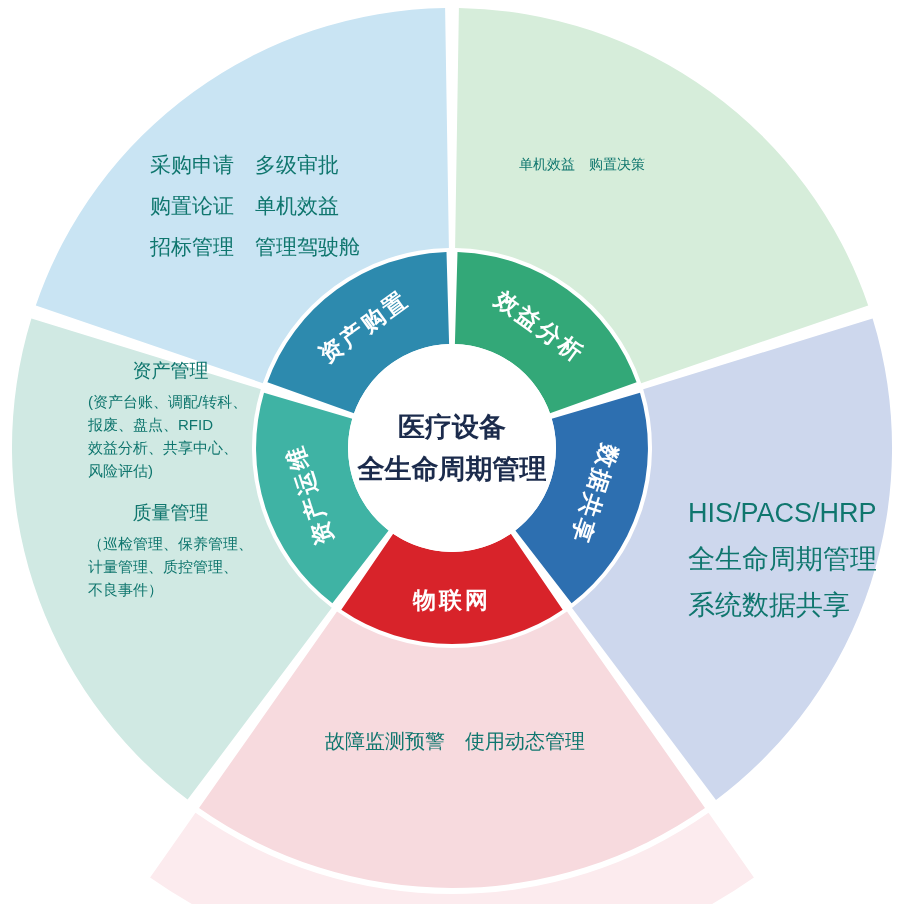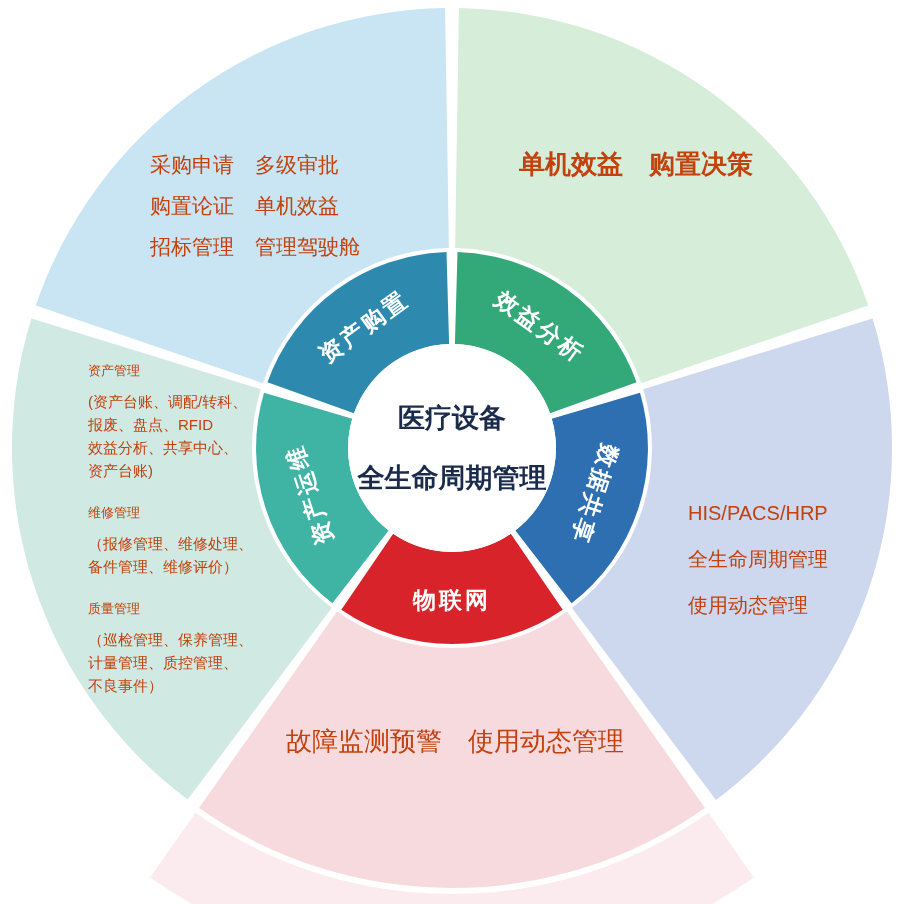--- a/index.html
+++ b/index.html
@@ -4,35 +4,35 @@
 <style>
   html,body{margin:0;padding:0;background:#ffffff;}
   body{width:904px;height:904px;overflow:hidden;
        font-family:"Liberation Sans","DejaVu Sans",sans-serif;}
   .stage{position:relative;width:904px;height:904px;}
   .stage svg{position:absolute;left:0;top:0;}
 
   .ring-label{font-size:23px;font-weight:bold;fill:#ffffff;letter-spacing:3px;}
 
   .center-title{position:absolute;left:347px;top:400px;width:210px;height:96px;
-      display:flex;flex-direction:column;align-items:center;justify-content:space-between;
+      display:flex;flex-direction:column;align-items:center;justify-content:center;
       gap:6px;font-size:27px;font-weight:bold;color:#1b2b4c;text-align:center;}
 
-  .detail{position:absolute;color:#c2410c;}
+  .detail{position:absolute;color:#0f766e;}
   .detail .line{white-space:pre;}
 
   .d-purchase{left:150px;top:144px;font-size:21px;line-height:41px;font-weight:500;}
-  .d-benefit{left:519px;top:144px;font-size:26px;line-height:41px;font-weight:700;}
-  .d-data{left:688px;top:490px;font-size:20px;line-height:46px;font-weight:500;}
-  .d-iot{left:155px;top:720px;width:600px;text-align:center;font-size:26px;
+  .d-benefit{left:519px;top:144px;font-size:14px;line-height:41px;font-weight:400;}
+  .d-data{left:688px;top:490px;font-size:27px;line-height:46px;font-weight:500;}
+  .d-iot{left:155px;top:720px;width:600px;text-align:center;font-size:20px;
          line-height:42px;font-weight:500;}
 
   .d-ops{left:88px;top:360px;font-size:15px;line-height:23px;}
   .d-ops .group{margin-bottom:20px;}
-  .d-ops .group-heading{font-size:13px;font-weight:500;line-height:22px;margin-bottom:8px;}
+  .d-ops .group-heading{font-size:19px;font-weight:500;line-height:22px;margin-bottom:8px;text-align:center;}
 </style>
 </head>
 <body>
 
 <div class="stage">
 
   <svg width="904" height="904" viewBox="0 0 904 904">
 
     <path d="M35.8 305.4 A440 440 0 0 1 445.1 8 L448.9 248 A200 200 0 0 0 262.8 383.2 Z" fill="#c9e4f3"></path>
     <path d="M458.9 8 A440 440 0 0 1 868.2 305.4 L641.2 383.2 A200 200 0 0 0 455.1 248 Z" fill="#d6edda"></path>
@@ -67,39 +67,34 @@
     <div class="line">招标管理　管理驾驶舱</div>
   </div>
 
   <div class="detail d-benefit">
     <div class="line">单机效益　购置决策</div>
   </div>
 
   <div class="detail d-data">
     <div class="line">HIS/PACS/HRP</div>
     <div class="line">全生命周期管理</div>
-    <div class="line">使用动态管理</div>
+    <div class="line">系统数据共享</div>
   </div>
 
   <div class="detail d-iot">
     <div class="line">故障监测预警　使用动态管理</div>
   </div>
 
   <div class="detail d-ops">
     <div class="group">
       <div class="group-heading">资产管理</div>
       <div class="line">(资产台账、调配/转科、</div>
       <div class="line">报废、盘点、RFID</div>
       <div class="line">效益分析、共享中心、</div>
-      <div class="line">资产台账)</div>
-    </div>
-    <div class="group">
-      <div class="group-heading">维修管理</div>
-      <div class="line">（报修管理、维修处理、</div>
-      <div class="line">备件管理、维修评价）</div>
+      <div class="line">风险评估)</div>
     </div>
     <div class="group">
       <div class="group-heading">质量管理</div>
       <div class="line">（巡检管理、保养管理、</div>
       <div class="line">计量管理、质控管理、</div>
       <div class="line">不良事件）</div>
     </div>
   </div>
 
 </div>

